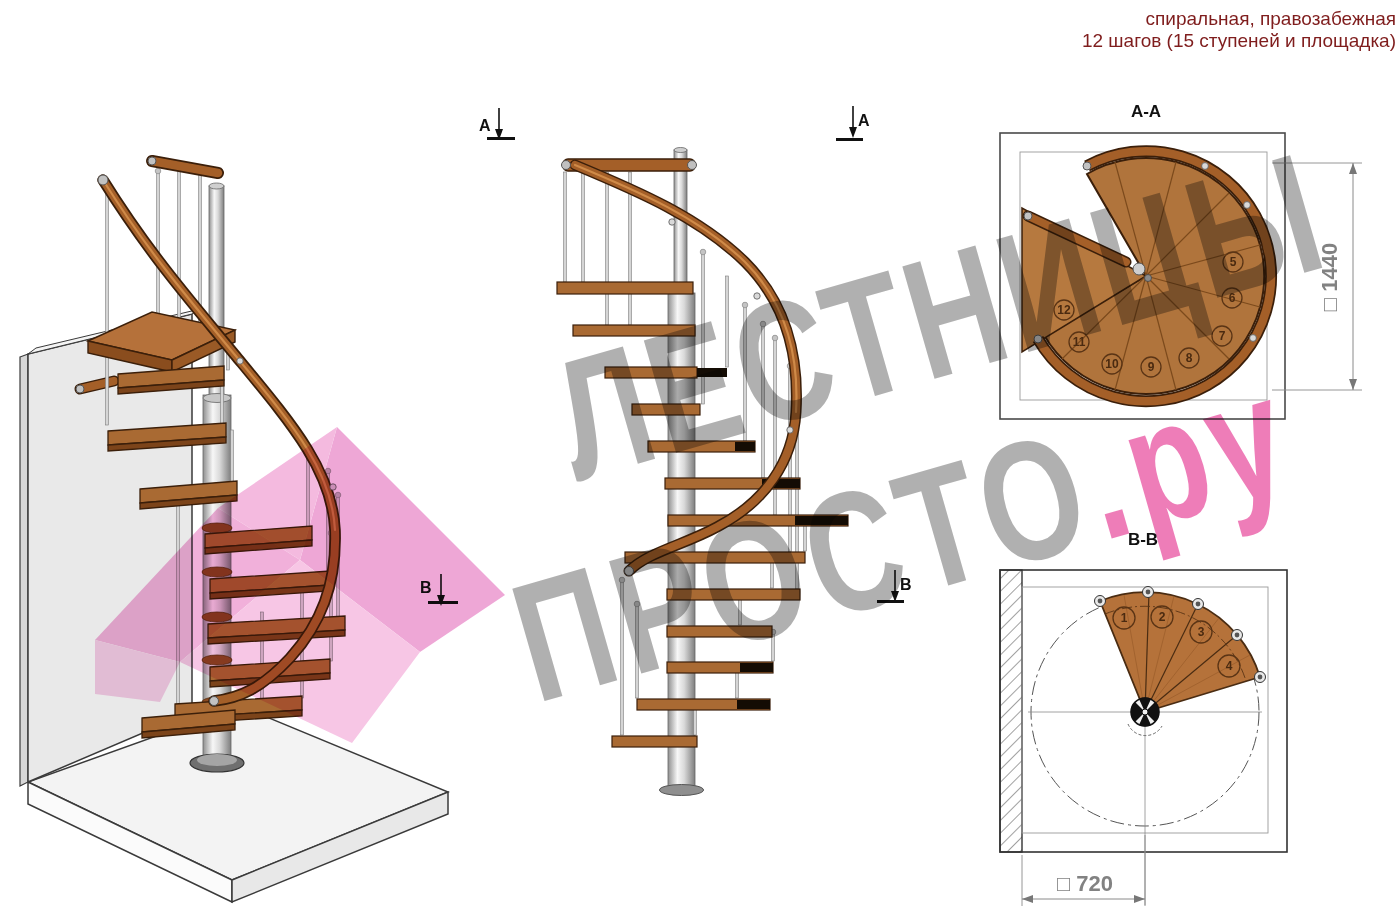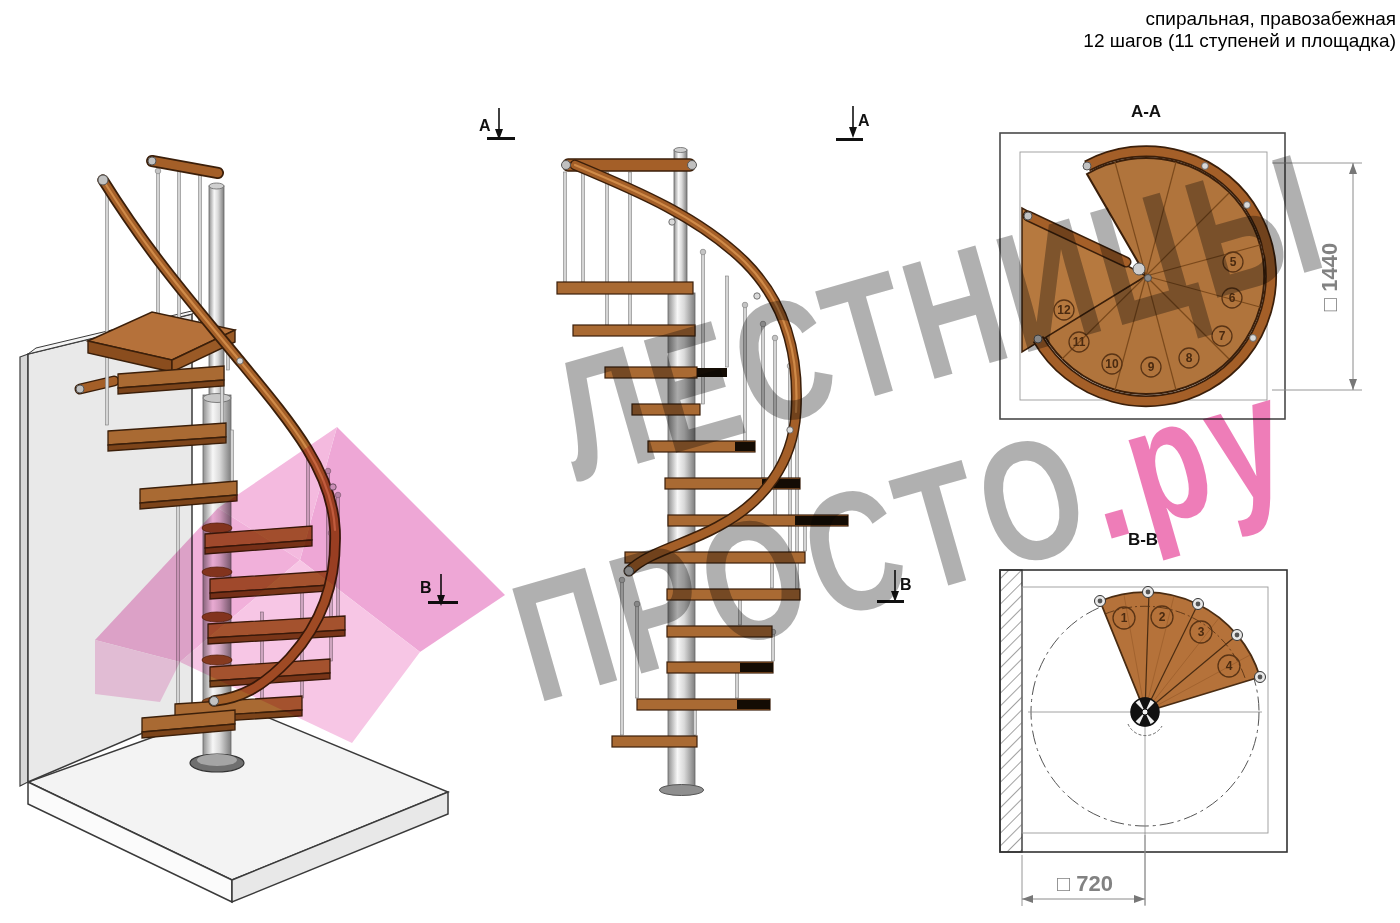--- a/index.html
+++ b/index.html
@@ -1,20 +1,20 @@
 <!DOCTYPE html>
 <html><head>
 <meta charset="utf-8">
 <style>
   html,body{margin:0;padding:0;background:#fff;}
   #stage{position:relative;width:1400px;height:923px;background:#ffffff;overflow:hidden;
          font-family:"Liberation Sans", sans-serif;}
   svg{position:absolute;}
   .hdr{position:absolute;top:8px;right:4px;text-align:right;font-size:19px;line-height:22px;
-       color:#000000;font-weight:400;}
+       color:#7f1d1d;font-weight:400;}
   .wm{position:absolute;transform-origin:0 0;transform:rotate(-16deg) scaleX(0.76);
       font-weight:bold;font-size:170px;line-height:0.95;letter-spacing:6px;white-space:nowrap;
       mix-blend-mode:multiply;color:rgba(98,98,98,0.5);pointer-events:none;}
   .wm .pink{color:rgba(224,18,126,0.55);}
   .wm1{left:538px;top:348px;}
   .wm2{left:498px;top:570px;letter-spacing:10px;}
   text{font-family:"Liberation Sans", sans-serif;}
   .secletter{font-size:16px;font-weight:bold;fill:#111;}
   .title{font-size:17px;font-weight:bold;fill:#111;}
   .stepnum{font-size:12px;font-weight:bold;fill:#4a2a10;}
@@ -448,19 +448,19 @@
       <line x1="1145" y1="835" x2="1145" y2="906" stroke="#8a8a8a" stroke-width="0.9"></line>
       <line x1="1022" y1="899" x2="1145" y2="899" stroke="#8a8a8a" stroke-width="1"></line>
       <polygon points="1033,895 1033,903 1022,899" fill="#777"></polygon>
       <polygon points="1134,895 1134,903 1145,899" fill="#777"></polygon>
       <text class="dim" x="1085" y="891" text-anchor="middle">□ 720</text>
     </g>
   </svg>
 
   <div class="hdr">
     <div>спиральная, правозабежная</div>
-    <div>12 шагов (11 ступеней и площадка)</div>
+    <div>12 шагов (15 ступеней и площадка)</div>
   </div>
 
   <div class="wm wm1">ЛЕСТНИЦЫ</div>
   <div class="wm wm2"><span>ПРОСТО</span><span class="pink">.ру</span></div>
 
 </div>
 
 </body></html>

